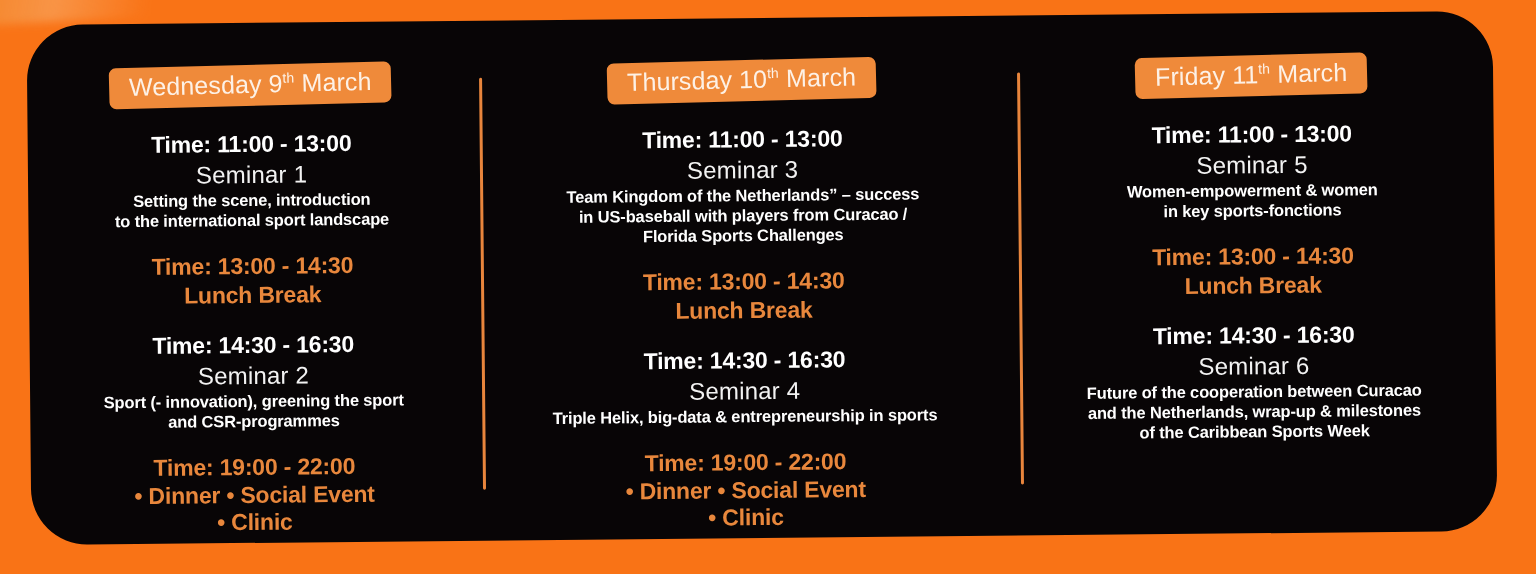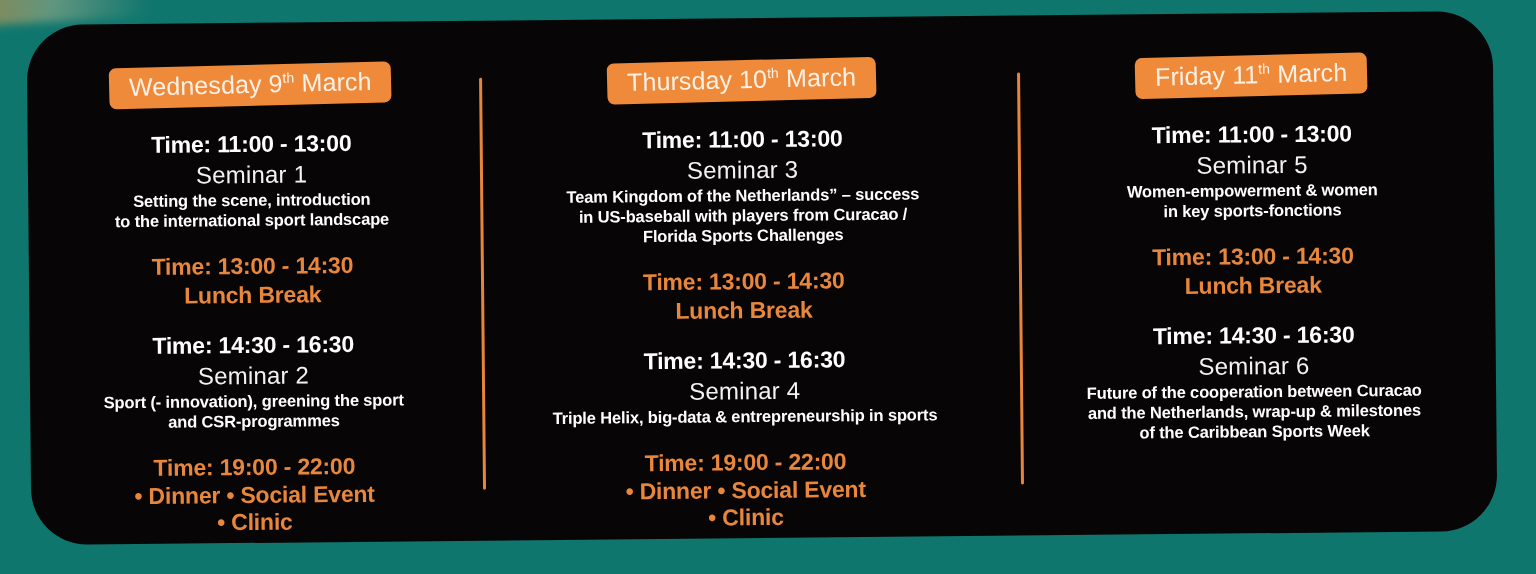--- a/index.html
+++ b/index.html
@@ -4,21 +4,21 @@
 <style>
   html, body {
     margin: 0;
     padding: 0;
     background: #ffffff;
   }
   #stage {
     position: relative;
     width: 1536px;
     height: 574px;
-    background: #0f766e;
+    background: #f97316;
     overflow: hidden;
     font-family: "Liberation Sans", sans-serif;
   }
 
   
   .corner-wisp {
     position: absolute;
     left: -20px;
     top: -14px;
     width: 210px;

